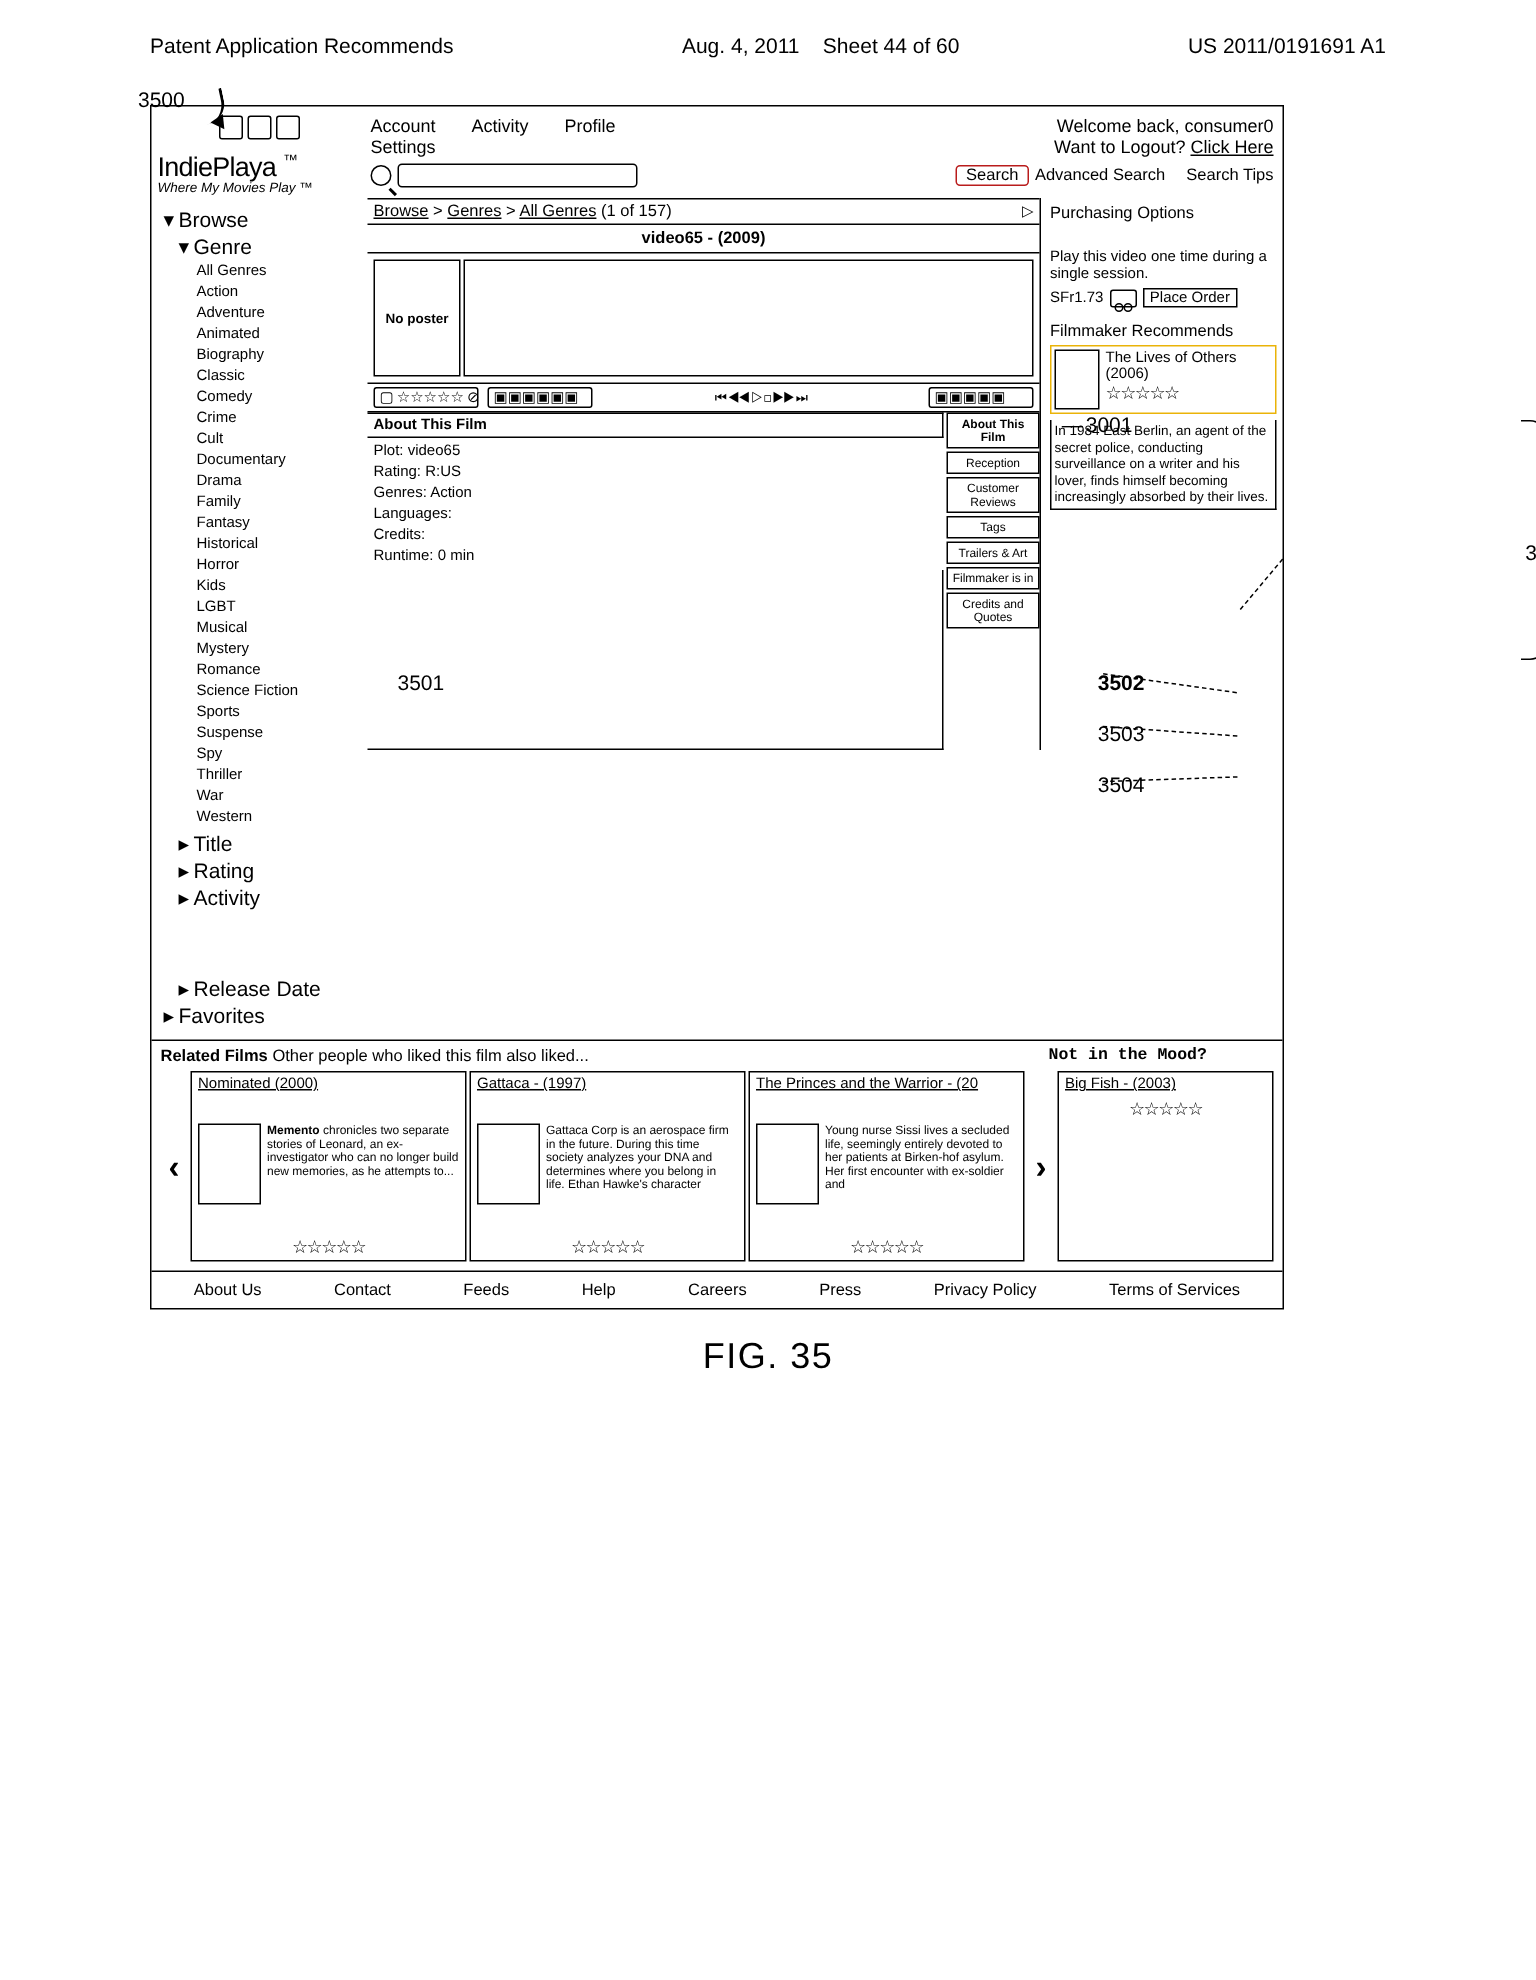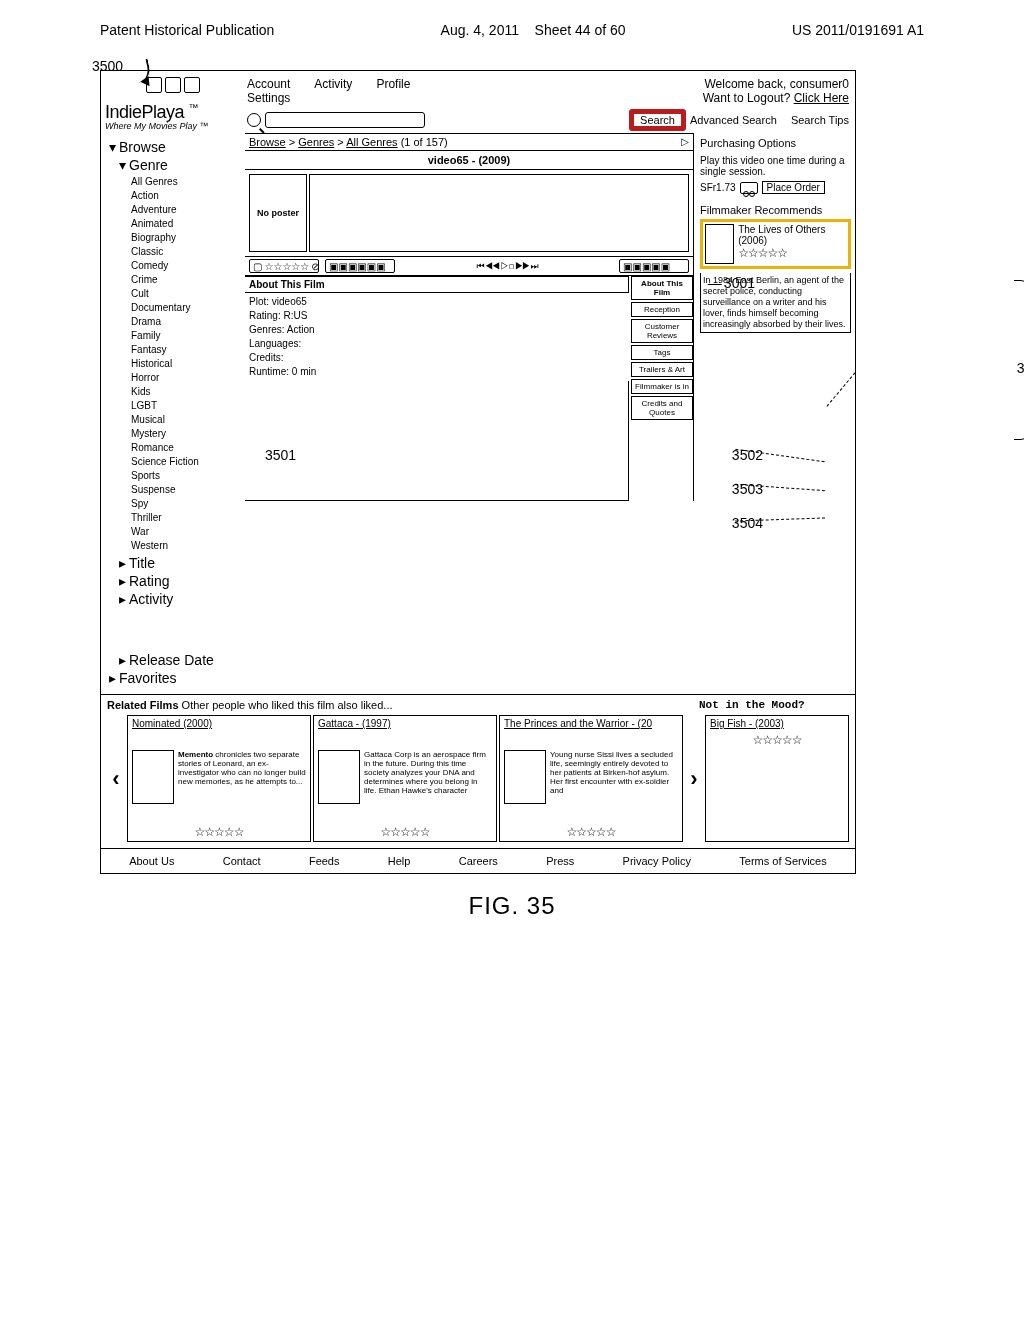--- a/index.html
+++ b/index.html
@@ -32,21 +32,21 @@
   .ref-3500-arrow::before {
     content:""; position:absolute; left:6px; top:-6px;
     width:14px; height:22px; border-right:2px solid #000; border-radius:0 0 14px 0;
     transform: rotate(-12deg);
   }
   .ref-3501 { left:164px; top:376px; }
   .ref-3001 { right:100px; top:204px; }
   .ref-3001::before {
     content:"—"; position:absolute; left:-16px; top:0;
   }
-  .ref-3502 { right:92px; top:376px; }
+  .ref-3502 { right:92px; top:376px;font-weight:bold; }
   .ref-3503 { right:92px; top:410px; }
   .ref-3504 { right:92px; top:444px; }
   .ref-3505 { right:-24px; top:290px; }
   .ref-3505-brace {
     position:absolute; right:-8px; top:210px; height:160px; width:18px;
     border-right:1px solid #000; border-top:1px solid #000; border-bottom:1px solid #000;
     border-radius:0 12px 12px 0;
   }
   .fig-label { text-align:center; font-size:24px; letter-spacing:1px; margin-top:18px; }
 
@@ -73,21 +73,21 @@
   .searchrow { display:flex; align-items:center; gap:4px; margin-top:4px; font-size:11px; }
   .searchrow .glass {
     width:14px;height:14px;border:1.5px solid #000;border-radius:50%;
     position:relative;
   }
   .searchrow .glass::after {
     content:""; position:absolute; right:-5px; bottom:-5px; width:6px;height:1.5px;background:#000;
     transform: rotate(45deg);
   }
   .searchbox { flex:0 0 160px; height:16px; border:1px solid #000; border-radius:3px; }
-  .sbtn { border:5px solid #b91c1c; border-radius:3px; padding:0 6px; font-size:11px; background:#fff; }
+  .sbtn { border:1px solid #b91c1c; border-radius:3px; padding:0 6px; font-size:11px; background:#fff; }
 
   .body { display:flex; }
   .sidebar {
     width:144px; border-right:0; padding:4px 4px 6px 8px;
     font-size:11px;
   }
   .snode { margin:2px 0; }
   .snode .tri { display:inline-block; width:10px; }
   .tri.down::before { content:"▾"; }
   .tri.right::before { content:"▸"; }
@@ -131,29 +131,29 @@
   .about-body { padding:2px 4px; line-height:14px; }
   .about-body div { margin:0; }
   .tabs {
     width:64px; font-size:8px; text-align:center;
     display:flex; flex-direction:column; gap:2px; padding:0 0 0 2px;
   }
   .tab { border:1px solid #000; padding:2px 1px; line-height:9px; }
   .tab.active { font-weight:bold; }
 
   .midright { width:162px; border-left:1px solid #000; font-size:10px; padding:4px 4px 4px 6px; }
-  .po-h { font-size:11px; margin-bottom:6px; }
+  .po-h { font-size:11px; margin-bottom:18px; }
   .po-line { margin-bottom:4px; }
   .po-order { display:flex; align-items:center; gap:4px; }
   .cart { width:18px;height:12px;border:1px solid #000;border-radius:2px; position:relative; }
   .cart::after { content:"";position:absolute;bottom:-4px;left:2px;width:4px;height:4px;border:1px solid #000;border-radius:50%; }
   .cart::before { content:"";position:absolute;bottom:-4px;right:2px;width:4px;height:4px;border:1px solid #000;border-radius:50%; }
   .pobtn { border:1px solid #000; padding:0 4px; font-size:10px; background:#fff; }
   .rec-h { font-size:11px; margin:10px 0 3px 0; }
-  .rec-card { display:flex; gap:4px; border:3px solid #eab308; padding:2px; }
+  .rec-card { display:flex; gap:4px; border:1px solid #eab308; padding:2px; }
   .rec-thumb { width:32px;height:40px;border:1px solid #000;font-size:7px;overflow:hidden; }
   .rec-title { font-size:10px; }
   .stars5 { font-size:12px; letter-spacing:-1px; }
   .rec-desc { font-size:9px; line-height:11px; margin-top:4px; }
   .rec-fulldesc { border:1px solid #000; border-top:0; padding:2px; }
 
   .dashline {
     position:absolute;
   }
   .dash-3502 { top:384px; right:30px; width:90px; border-top:1px dashed #000; transform: rotate(8deg); }
@@ -185,21 +185,21 @@
   .footer {
     border-top:1px solid #000; display:flex; justify-content:space-around;
     padding:6px 4px; font-size:11px;
   }
   .footer span { cursor:pointer; }
 </style>
 </head>
 <body>
 
 <div class="page-hdr">
-  <span>Patent Historical Publication</span>
+  <span>Patent Application Recommends</span>
   <span>
     <span>Aug. 4, 2011</span>
     &nbsp;&nbsp;
     <span>Sheet 44 of 60</span>
   </span>
   <span>US 2011/0191691 A1</span>
 </div>
 
 <div class="wrap">
   <div class="ref-label ref-3500">3500</div>

